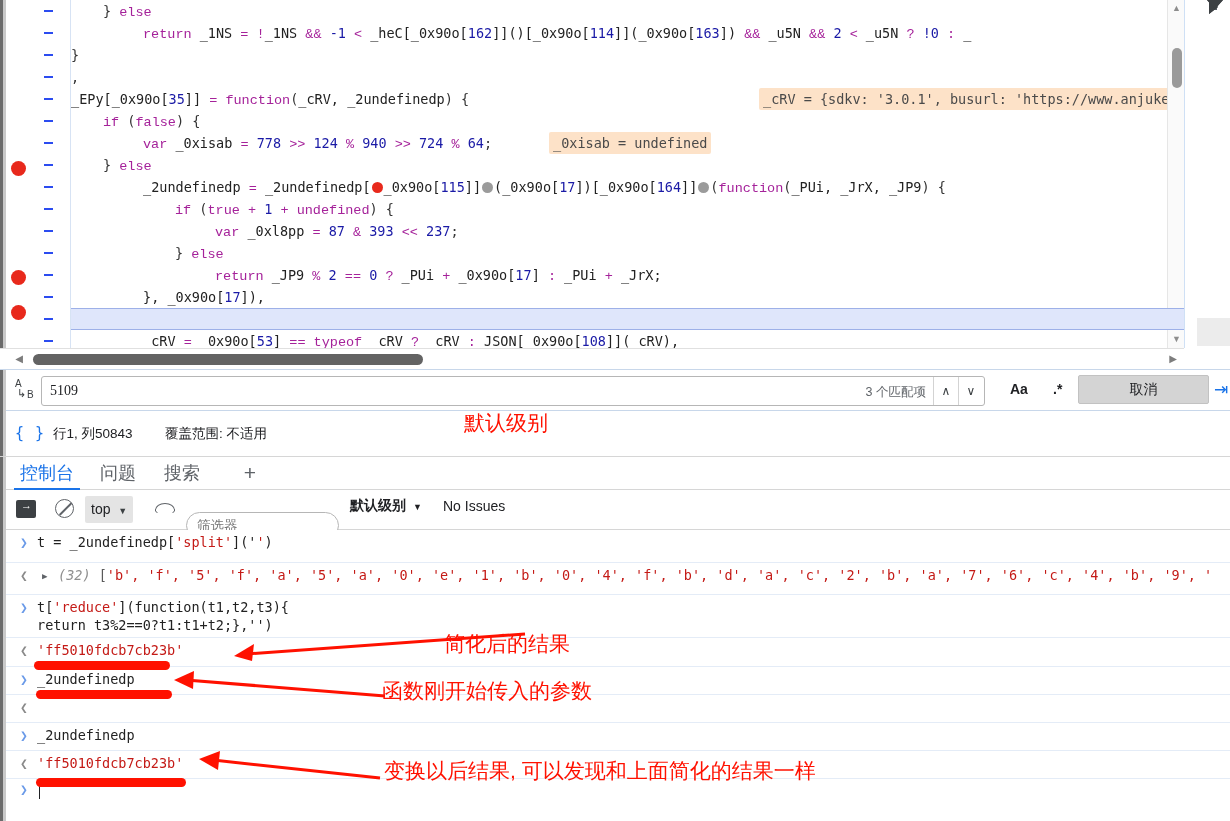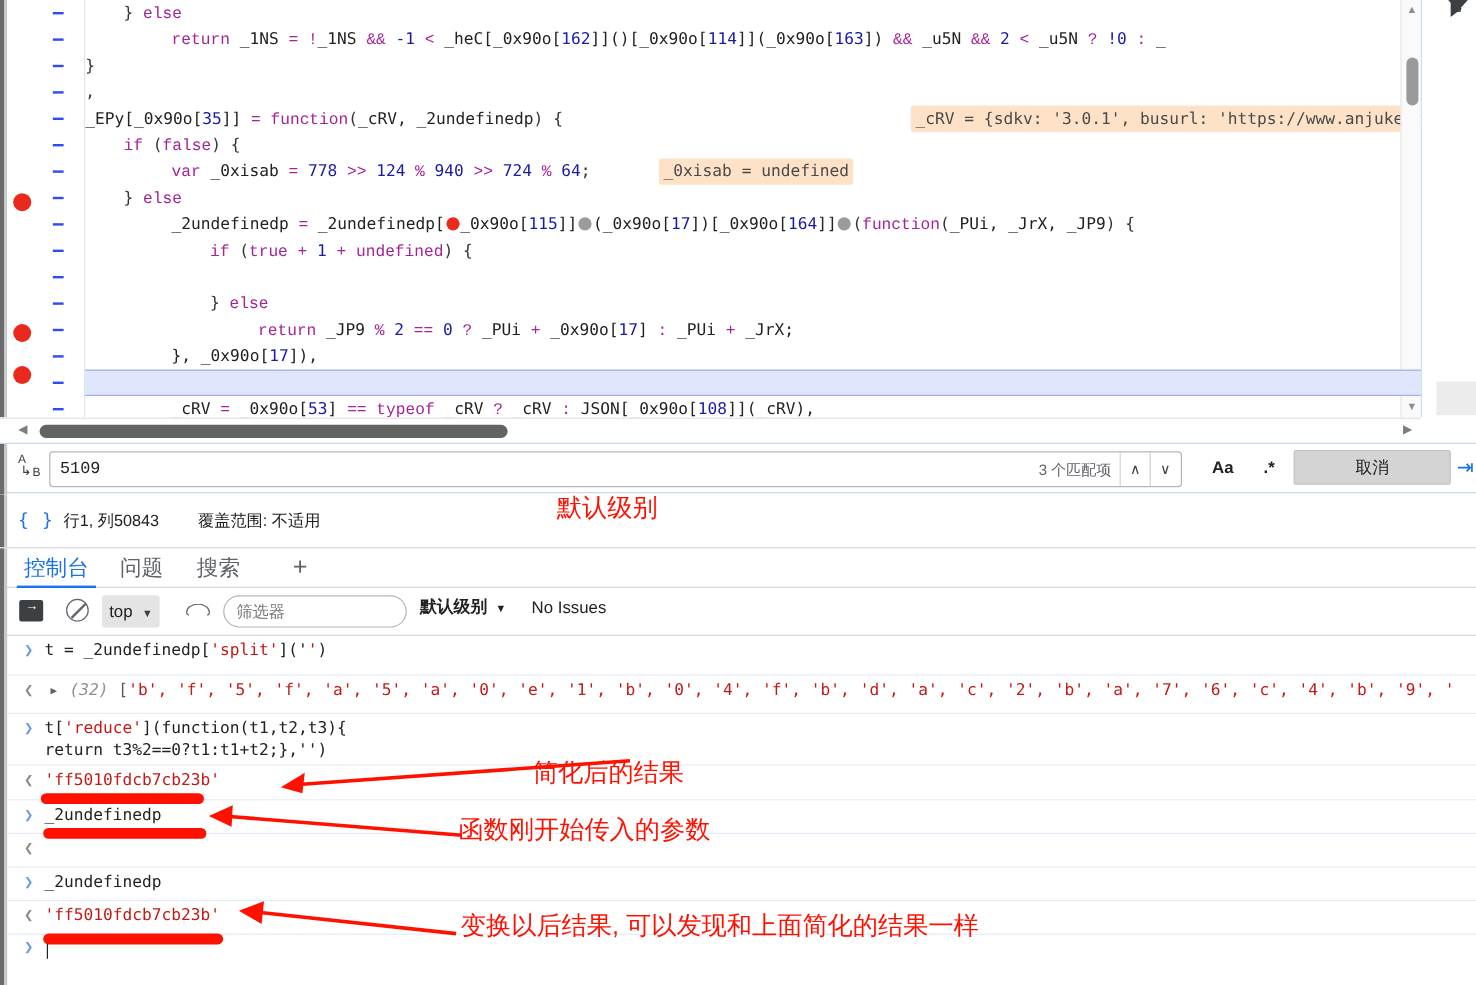--- a/index.html
+++ b/index.html
@@ -137,21 +137,21 @@
   }
   #ab-icon .a { position:absolute; left:1px; top:1px; }
   #ab-icon .arrow { position:absolute; left:3px; top:10px; font-size:11px; }
   #ab-icon .b { position:absolute; left:13px; top:12px; }
   #search-input-wrap {
     position:absolute; left:41px; top:6px; width:944px; height:30px;
     border:1px solid #b6b6b6; border-radius:3px; background:#fff;
   }
   #search-input {
     width:100%; height:100%; border:0; outline:0; background:transparent;
-    padding:0 8px; font-family:Liberation Mono, monospace; font-size:14px; color:#202124;
+    padding:0 8px; font-family:Liberation Serif, serif; font-size:14px; color:#202124;
   }
   #match-count {
     position:absolute; right:58px; top:7px; height:16px; line-height:16px;
     font-size:12.5px; color:#5f6368;
   }
   #nav-up, #nav-down {
     position:absolute; top:0; width:25px; height:28px;
     border-left:1px solid #d3d3d3; color:#3c4043; font-size:12px;
     text-align:center; line-height:28px;
   }
@@ -236,21 +236,21 @@
     position:absolute; left:85px; top:6px; height:27px; padding:0 6px;
     background:#e4e4e4; border-radius:2px; line-height:27px; font-size:14px; color:#202124;
   }
   #ct-context .caret { font-size:9px; margin-left:4px; color:#3c4043; }
   #ct-eye-icon {
     position:absolute; left:155px; top:13px; width:20px; height:12px;
     border:1.5px solid #5f6368; border-radius:50% 50% 50% 50%/60% 60% 40% 40%;
     border-bottom-color:transparent;
   }
   #ct-filter-wrap {
-    position:absolute; left:186px; top:6px; width:153px; height:27px;
+    position:absolute; left:186px; top:22px; width:153px; height:27px;
     border:1px solid #b6b6b6; border-radius:14px; background:#fff;
   }
   #ct-filter {
     width:100%; height:100%; border:0; outline:0; background:transparent;
     padding:0 10px; font-family:"Liberation Sans",sans-serif; font-size:13.5px; color:#202124;
   }
   #ct-level {
     position:absolute; left:350px; top:7px; font-size:14px; color:#202124; font-weight:bold;
   }
   #ct-level .caret { font-size:9px; margin-left:3px; font-weight:normal; }
@@ -337,20 +337,21 @@
       <div class="code-line" style="top: 44px; left: 0px;"><span class="tok-punc">}</span></div>
       <div class="code-line" style="top: 66px; left: 0px;"><span class="tok-punc">,</span></div>
       <div class="code-line" style="top: 88px; left: 0px;"><span class="tok-plain">_EPy[_0x90o[</span><span class="tok-num">35</span><span class="tok-plain">]] </span><span class="tok-kw">= </span><span class="tok-kw">function</span><span class="tok-punc">(</span><span class="tok-plain">_cRV, _2undefinedp</span><span class="tok-punc">) </span><span class="tok-punc">{</span></div>
       <div class="code-line inline-val" style="top: 88px; left: 688px;">_cRV = {sdkv: '3.0.1', busurl: 'https://www.anjuke.com/capt</div>
       <div class="code-line" style="top: 110px; left: 32px;"><span class="tok-kw">if </span><span class="tok-punc">(</span><span class="tok-kw">false</span><span class="tok-punc">) </span><span class="tok-punc">{</span></div>
       <div class="code-line" style="top: 132px; left: 72px;"><span class="tok-kw">var </span><span class="tok-plain">_0xisab </span><span class="tok-kw">= </span><span class="tok-num">778</span><span class="tok-kw"> &gt;&gt; </span><span class="tok-num">124</span><span class="tok-kw"> % </span><span class="tok-num">940</span><span class="tok-kw"> &gt;&gt; </span><span class="tok-num">724</span><span class="tok-kw"> % </span><span class="tok-num">64</span><span class="tok-punc">;</span></div>
       <div class="code-line inline-val" style="top: 132px; left: 478px;">_0xisab = undefined</div>
       <div class="code-line" style="top: 154px; left: 32px;"><span class="tok-punc">} </span><span class="tok-kw">else</span></div>
       <div class="code-line" style="top: 176px; left: 72px;"><span class="tok-plain">_2undefinedp </span><span class="tok-kw">= </span><span class="tok-plain">_2undefinedp[</span><span class="bp-inline"></span><span class="tok-plain">_0x90o[</span><span class="tok-num">115</span><span class="tok-plain">]]</span><span class="bp-inline-grey"></span><span class="tok-plain">(_0x90o[</span><span class="tok-num">17</span><span class="tok-plain">])[_0x90o[</span><span class="tok-num">164</span><span class="tok-plain">]]</span><span class="bp-inline-grey"></span><span class="tok-punc">(</span><span class="tok-kw">function</span><span class="tok-punc">(</span><span class="tok-plain">_PUi, _JrX, _JP9</span><span class="tok-punc">) </span><span class="tok-punc">{</span></div>
       <div class="code-line" style="top: 198px; left: 104px;"><span class="tok-kw">if </span><span class="tok-punc">(</span><span class="tok-kw">true </span><span class="tok-kw">+ </span><span class="tok-num">1 </span><span class="tok-kw">+ </span><span class="tok-kw">undefined</span><span class="tok-punc">) </span><span class="tok-punc">{</span></div>
+      <div class="code-line" style="top: 220px; left: 144px;"><span class="tok-kw">var </span><span class="tok-plain">_0xl8pp </span><span class="tok-kw">= </span><span class="tok-num">87</span><span class="tok-kw"> &amp; </span><span class="tok-num">393</span><span class="tok-kw"> &lt;&lt; </span><span class="tok-num">237</span><span class="tok-punc">;</span></div>
       <div class="code-line" style="top: 242px; left: 104px;"><span class="tok-punc">} </span><span class="tok-kw">else</span></div>
       <div class="code-line" style="top: 264px; left: 144px;"><span class="tok-kw">return </span><span class="tok-plain">_JP9 </span><span class="tok-kw">% </span><span class="tok-num">2 </span><span class="tok-kw">== </span><span class="tok-num">0 </span><span class="tok-kw">? </span><span class="tok-plain">_PUi </span><span class="tok-kw">+ </span><span class="tok-plain">_0x90o[</span><span class="tok-num">17</span><span class="tok-plain">] </span><span class="tok-kw">: </span><span class="tok-plain">_PUi </span><span class="tok-kw">+ </span><span class="tok-plain">_JrX;</span></div>
       <div class="code-line" style="top: 286px; left: 72px;"><span class="tok-plain">}, _0x90o[</span><span class="tok-num">17</span><span class="tok-plain">]),</span></div>
       <div class="code-line" style="top: 308px; left: 72px;"><span class="tok-plain">_2undefinedp </span><span class="bp-inline"></span><span class="cursor-caret"></span><span class="tok-kw">= </span><span class="tok-plain">_jWF[_0x90o[</span><span class="tok-num">54</span><span class="tok-plain">]]</span><span class="bp-inline-grey"></span><span class="tok-plain">(_2undefinedp),</span></div>
       <div class="code-line" style="top: 330px; left: 72px;"><span class="tok-plain">_cRV </span><span class="tok-kw">= </span><span class="tok-plain">_0x90o[</span><span class="tok-num">53</span><span class="tok-plain">] </span><span class="tok-kw">== </span><span class="tok-kw">typeof </span><span class="tok-plain">_cRV </span><span class="tok-kw">? </span><span class="tok-plain">_cRV </span><span class="tok-kw">: </span><span class="tok-plain">JSON[_0x90o[</span><span class="tok-num">108</span><span class="tok-plain">]](_cRV),</span></div>
     </div>
 
   <div id="editor-vscroll">
     <div class="vs-arrow" style="top:0">▲</div>
     <div id="editor-vthumb"></div>

